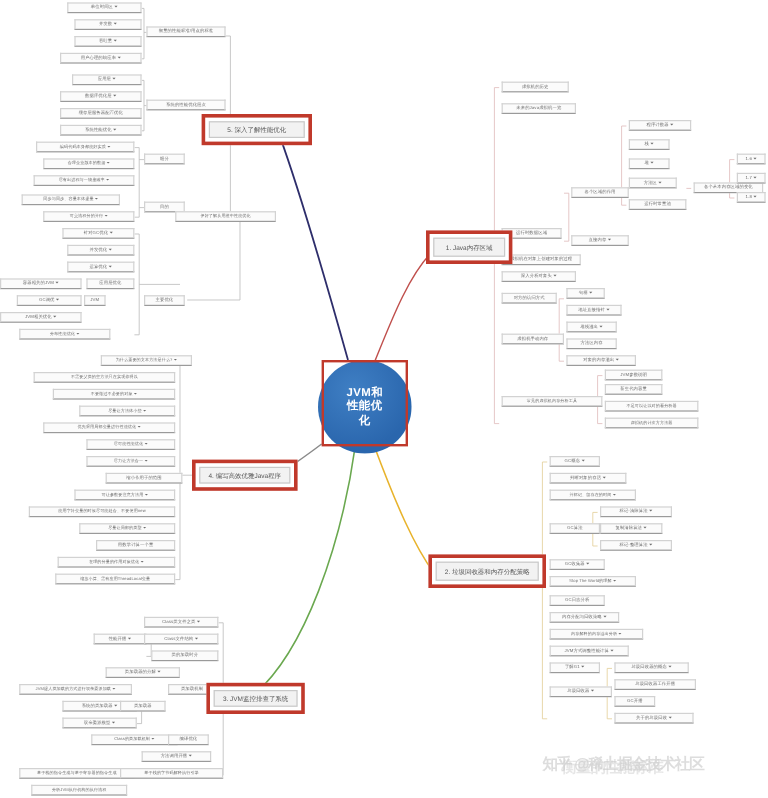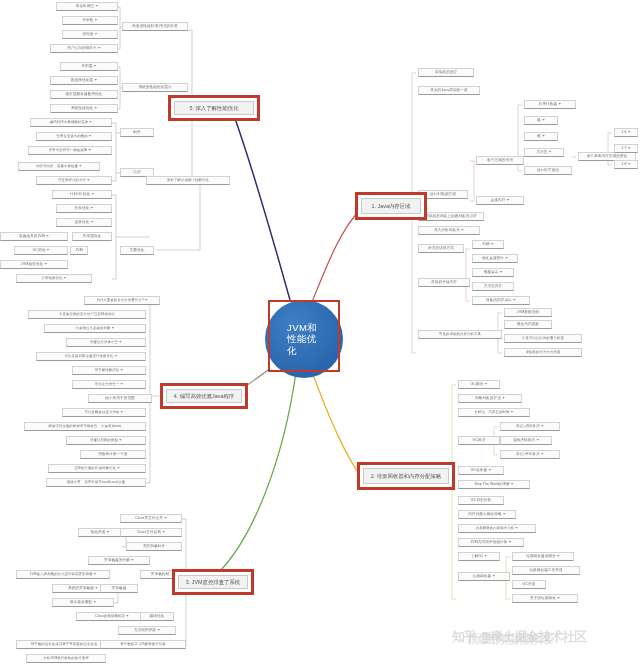--- a/index.html
+++ b/index.html
@@ -53,22 +53,22 @@
   }
   #center-node{
     position:absolute;left:265px;top:300px;width:78px;height:78px;
     border-radius:50%;
     background:#2e6db4;
     background-image:radial-gradient(circle at 38% 32%,#3f7fc4 0%,#2a66ad 70%);
     display:flex;align-items:center;justify-content:center;
     z-index:5;
   }
   #center-label{
-    color:#ffffff;font-size:9.5px;line-height:1.22;text-align:left;
-    width:34px;font-weight:400;letter-spacing:.4px;
+    color:#ffffff;font-size:9.5px;line-height:1.22;text-align:center;
+    width:34px;font-weight:700;letter-spacing:.4px;
   }
 
   
   #watermark{
     position:absolute;left:452px;top:628px;
     font-size:13px;color:#c9c9c9;opacity:.62;white-space:nowrap;
     letter-spacing:-1px;font-weight:700;
   }
   #watermark2{
     position:absolute;left:468px;top:630px;

